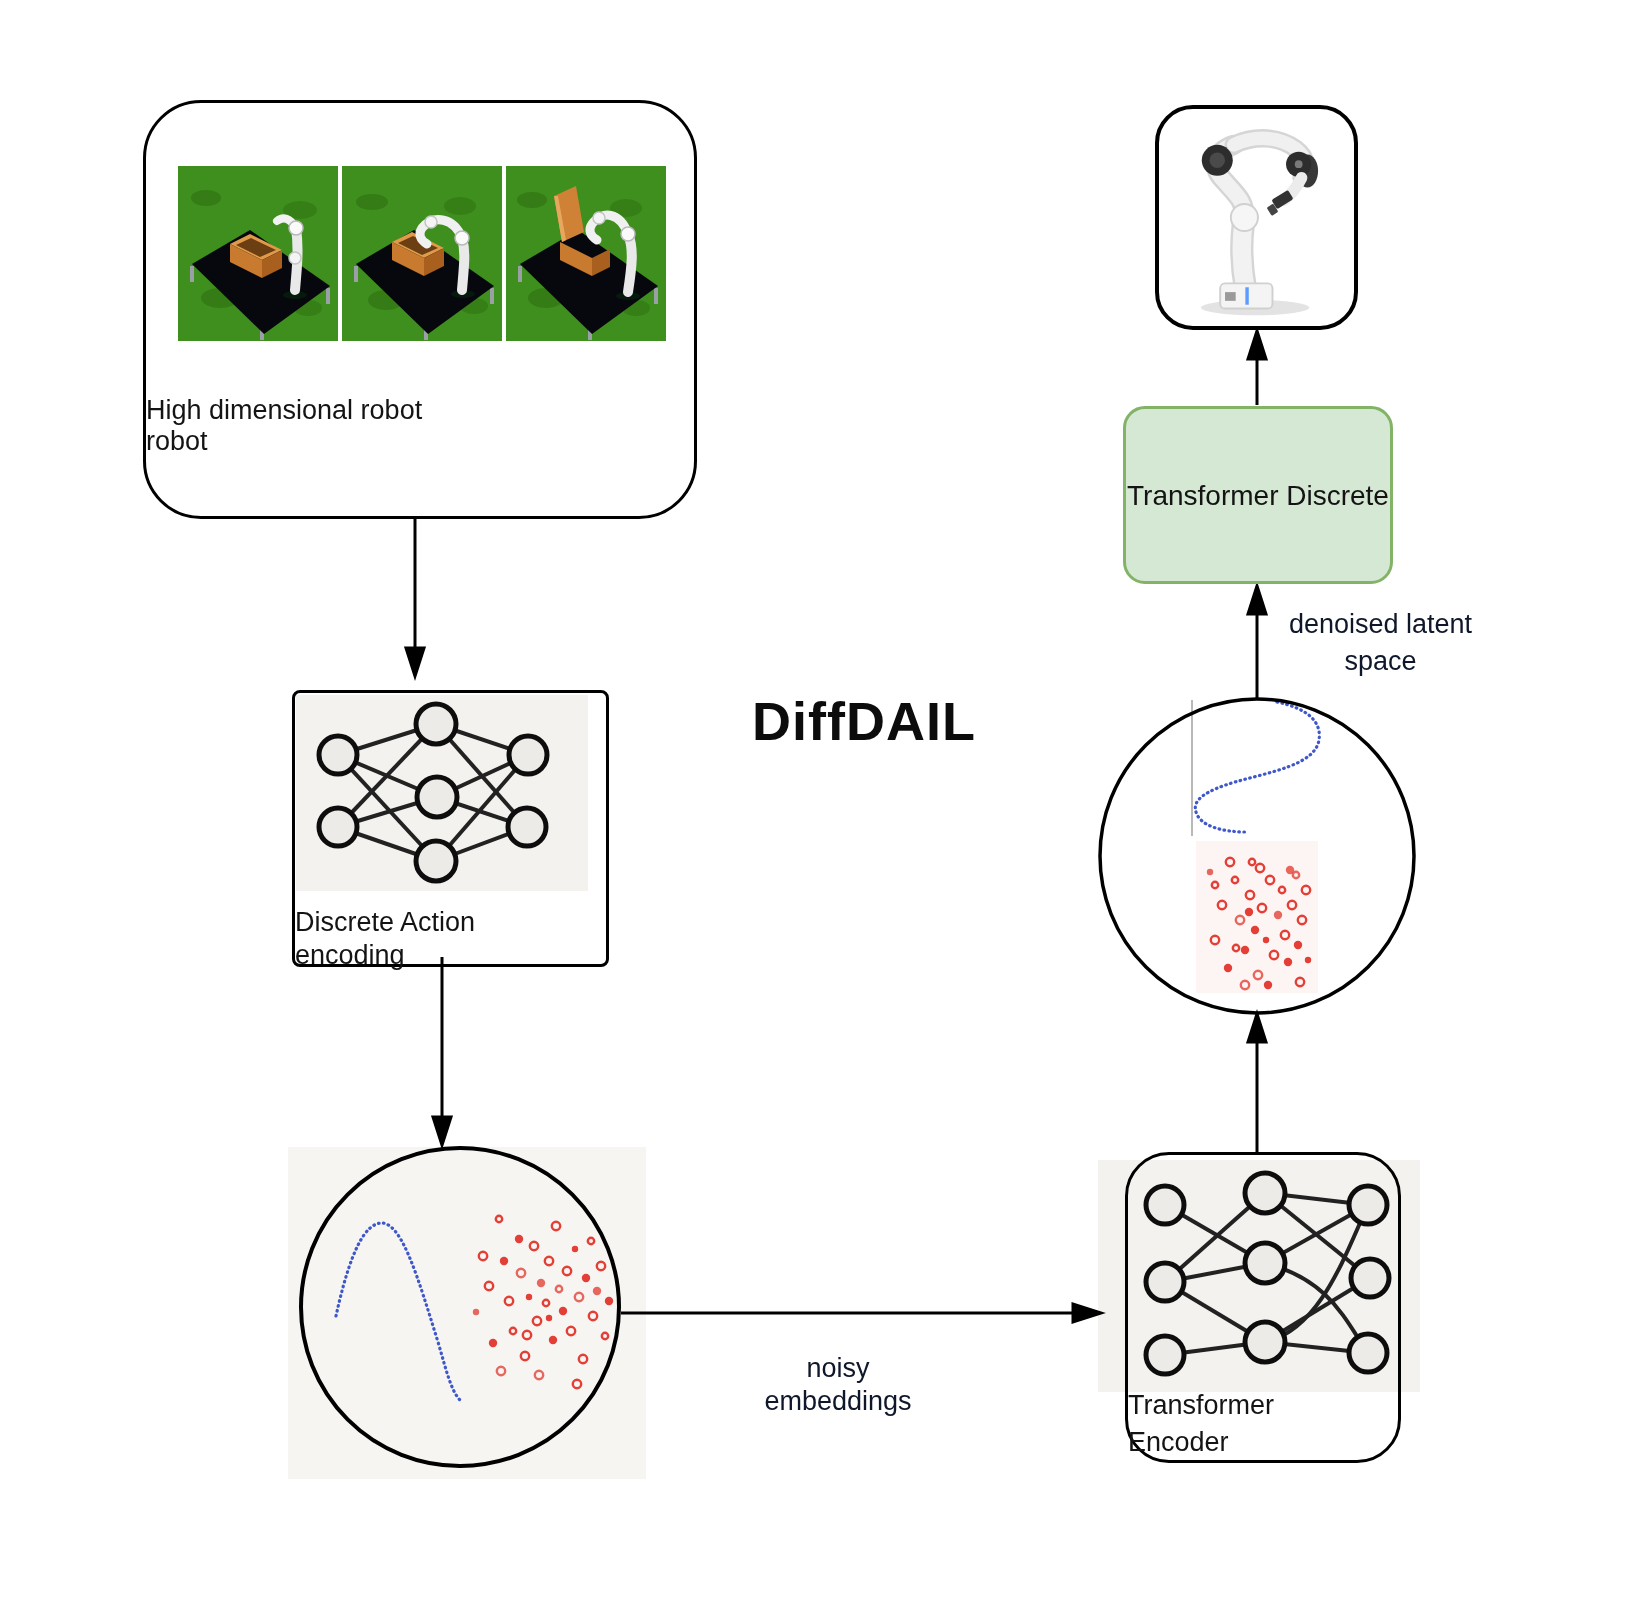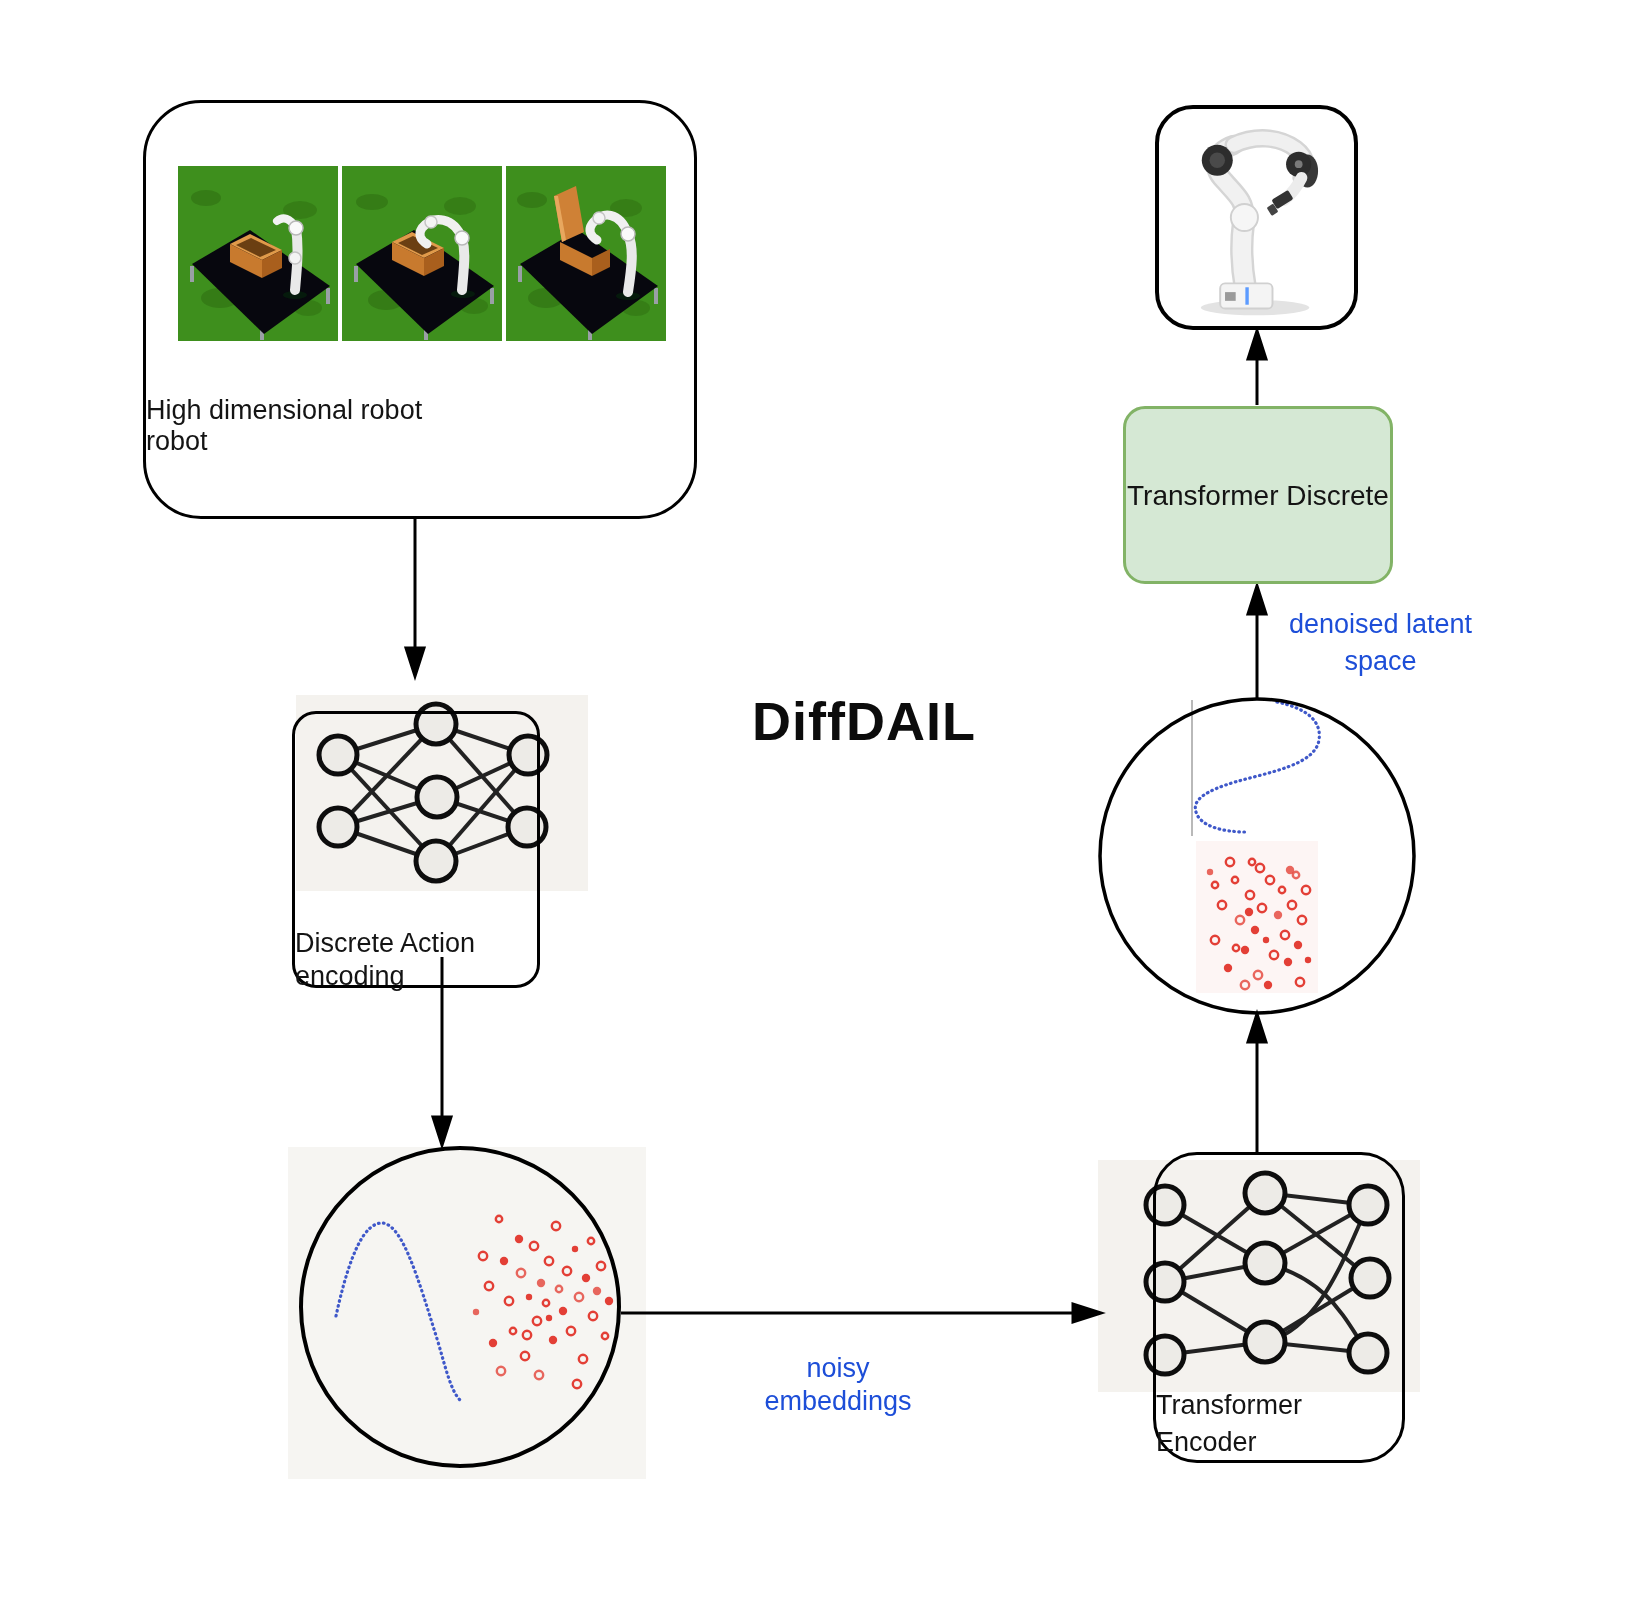--- a/index.html
+++ b/index.html
@@ -1,34 +1,34 @@
 <!DOCTYPE html>
 <html style="--green-fill: #d5e8d4; --green-border: #82b366; --blue: #3f58c9; --red: #e2352b; --axis: #a8a8a8; --ink: #141414;"><head>
 <meta charset="utf-8">
 <style>
   html,body{margin:0;padding:0;background:#fff;}
   .canvas{position:relative;width:1634px;height:1618px;background:#ffffff;overflow:hidden;
           font-family:"Liberation Sans",sans-serif;color:var(--ink,#111);}
   svg.underlay{position:absolute;left:0;top:0;z-index:1;}
   .node-box{position:absolute;box-sizing:border-box;border:3px solid #000;border-radius:46px;z-index:2;background:transparent;}
   .demo-box{left:143px;top:100px;width:554px;height:419px;border-radius:58px;}
-  .enc-box{left:292px;top:711px;width:248px;height:277px;border-radius:24px;}
-  .tenc-box{left:1153px;top:1152px;width:252px;height:311px;border-radius:44px;}
+  .enc-box{left:292px;top:690px;width:317px;height:277px;border-radius:8px;}
+  .tenc-box{left:1125px;top:1152px;width:276px;height:311px;border-radius:44px;}
   .robot-box{left:1155px;top:105px;width:203px;height:225px;border-radius:38px;border-width:4px;background:#fff;}
   .decoder-box{left:1123px;top:406px;width:270px;height:178px;border-radius:22px;
                border:3px solid var(--green-border,#82b366);background:var(--green-fill,#d5e8d4);
                display:flex;align-items:center;justify-content:center;z-index:2;position:absolute;box-sizing:border-box;}
   .decoder-box .lbl{font-size:28px;}
   .lbl{font-size:27px;line-height:31px;text-align:left;color:#141414;}
   .demo-text{position:absolute;left:0;right:0;top:292px;}
   .enc-text{position:absolute;left:0;right:0;top:213px;line-height:33px;}
   .tenc-text{position:absolute;left:0;right:0;top:232px;line-height:37px;}
   .frames{position:absolute;left:32px;top:63px;display:flex;gap:4px;}
   .frames svg{display:block;}
-  .edge-label{position:absolute;z-index:2;text-align:center;font-size:27px;line-height:33px;color:#1d4ed8;}
+  .edge-label{position:absolute;z-index:2;text-align:center;font-size:27px;line-height:33px;color:#0f172a;}
   .noisy-label{left:728px;top:1352px;width:220px;}
   .denoised-label{left:1268px;top:606px;width:225px;line-height:37px;}
   .title{position:absolute;left:714px;top:678px;width:300px;text-align:center;
          font-size:54px;font-weight:bold;letter-spacing:1px;color:#0c0c0c;z-index:2;margin-top:12px;}
   .robot-art{position:absolute;left:0;top:0;}
 </style>
 </head>
 <body>
 
 <div class="canvas">

